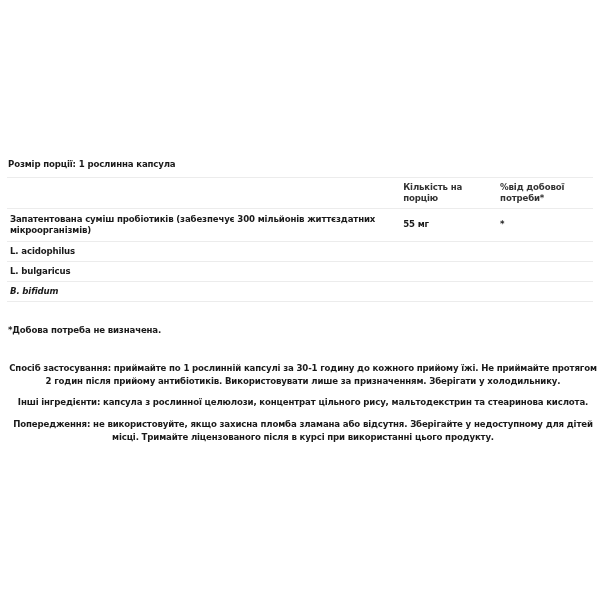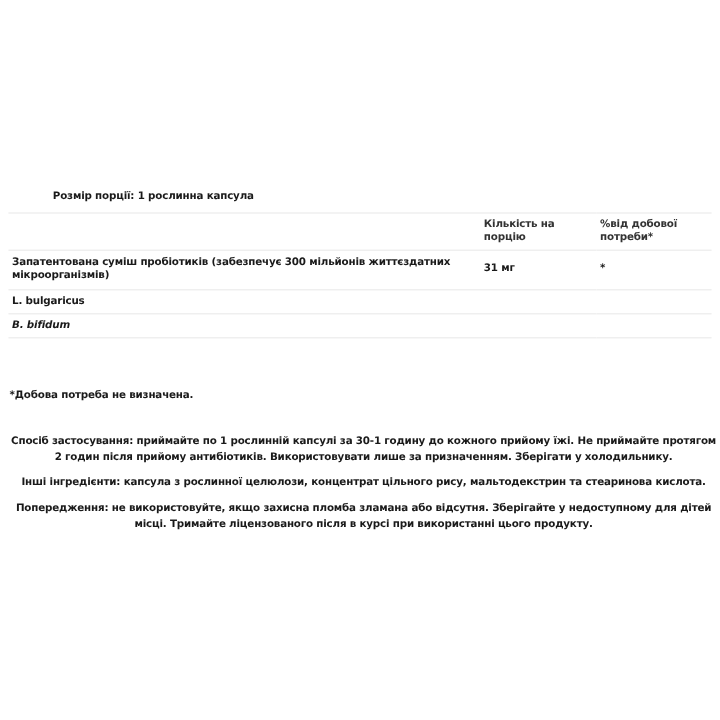--- a/index.html
+++ b/index.html
@@ -3,21 +3,21 @@
   <meta charset="utf-8">
   <style>
     html, body { margin: 0; padding: 0; background: #ffffff; }
     body {
       width: 600px; height: 600px; position: relative; overflow: hidden;
       font-family: "DejaVu Sans", sans-serif; color: #1a1a1a;
       font-size: 8.6px; font-weight: bold; letter-spacing: -0.15px;
     }
     .page { position: absolute; left: 7px; top: 0; width: 586px; }
     .serving {
-      position: absolute; left: 1px; top: 158px; line-height: 12px; margin-left: 36px;
+      position: absolute; left: 1px; top: 158px; line-height: 12px;
     }
     table {
       position: absolute; left: 0; top: 177px; width: 586px;
       border-collapse: collapse;
     }
     td { vertical-align: middle; padding: 0 3px; line-height: 11.5px; }
     tr { border-top: 1.5px solid #ececec; }
     tr.last { border-bottom: 1.5px solid #ececec; font-style: italic; }
     tr.head td { height: 30px; color: #333; font-weight: bold; }
     tr.main td { height: 32px; }
@@ -39,22 +39,27 @@
 
   <table>
     <tbody>
         <tr class="head">
       <td class="c1"></td>
       <td class="c2">Кількість на порцію</td>
       <td class="c3">%від добової потреби*</td>
     </tr>
     <tr class="main">
       <td class="c1">Запатентована суміш пробіотиків (забезпечує 300 мільйонів життєздатних мікроорганізмів)</td>
-      <td class="c2">31 мг</td>
+      <td class="c2">55 мг</td>
       <td class="c3">*</td>
+    </tr>
+    <tr class="sub">
+      <td class="c1">L. acidophilus</td>
+      <td class="c2"></td>
+      <td class="c3"></td>
     </tr>
     <tr class="sub">
       <td class="c1">L. bulgaricus</td>
       <td class="c2"></td>
       <td class="c3"></td>
     </tr>
     <tr class="sub last">
       <td class="c1">B. bifidum</td>
       <td class="c2"></td>
       <td class="c3"></td>

